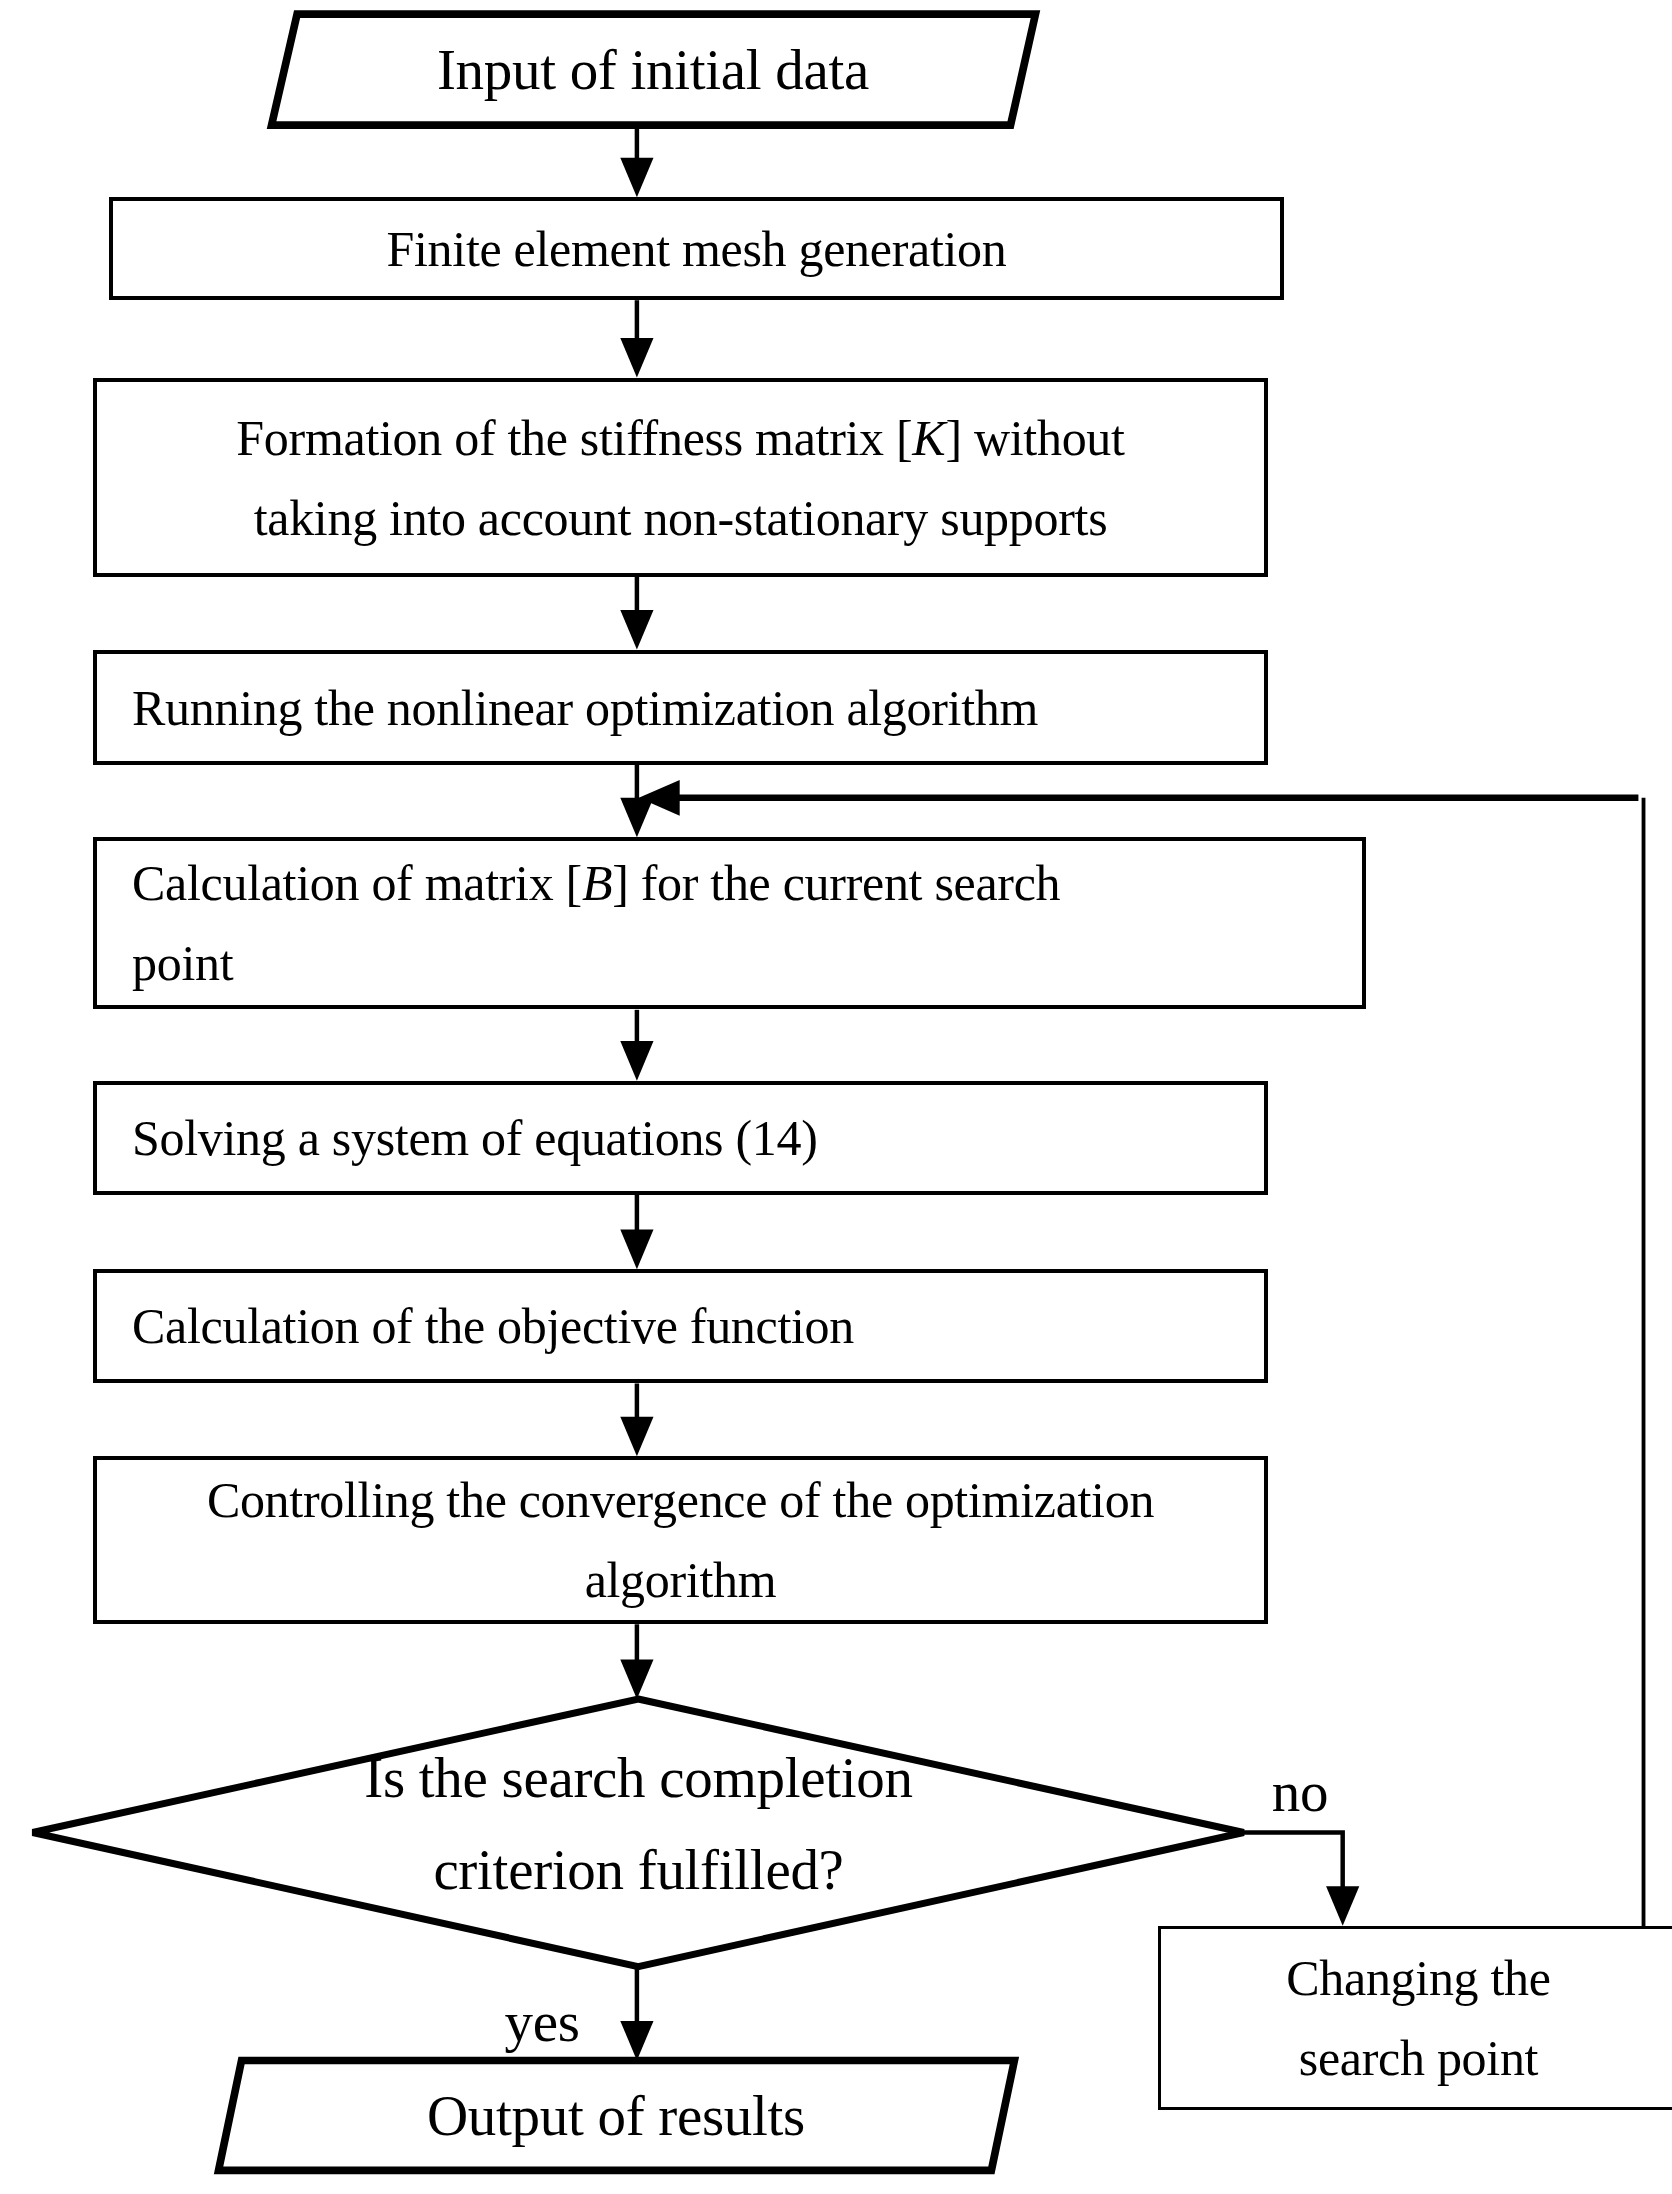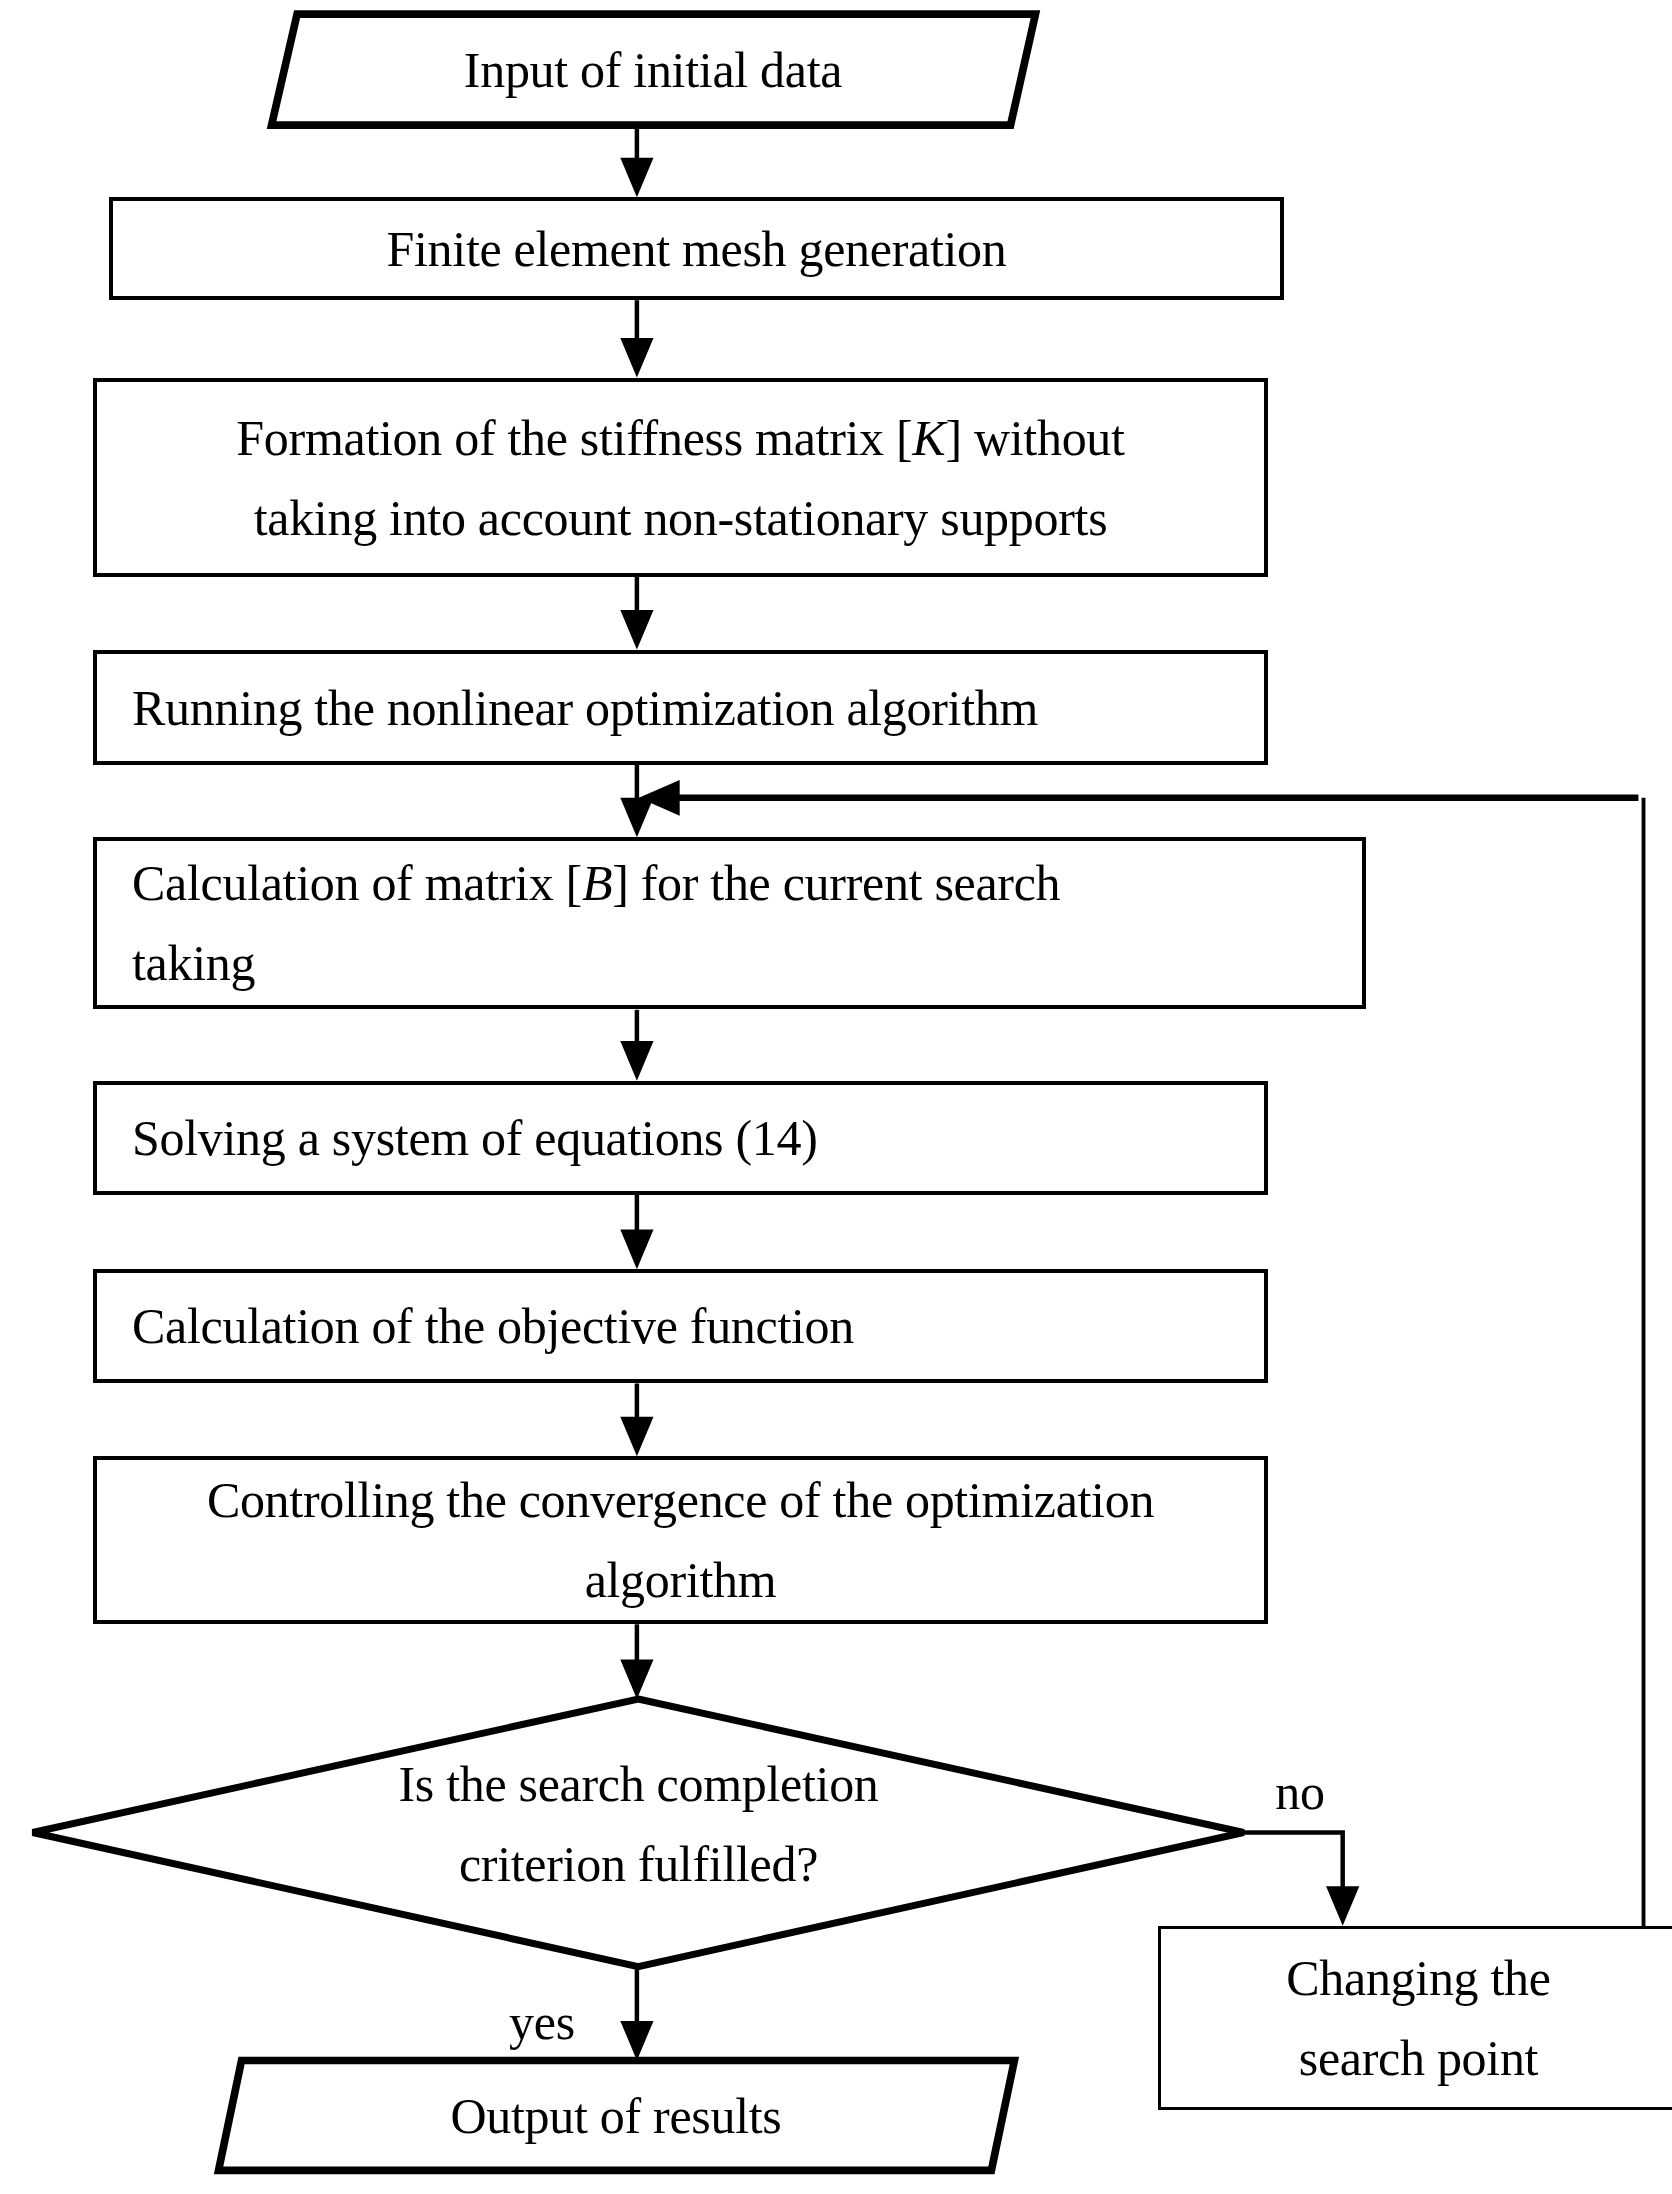--- a/index.html
+++ b/index.html
@@ -26,21 +26,21 @@
   }
   .box.center{align-items:center;text-align:center;}
   .box.left{align-items:flex-start;text-align:left;padding-left:35px;}
   .label{
     position:absolute;
     display:flex;
     flex-direction:column;
     justify-content:center;
     align-items:center;
     text-align:center;
-    font-size:50px;
+    font-size:57px;
     letter-spacing:-0.3px;
     line-height:1.6;
     white-space:nowrap;
     background:transparent;
   }
   .var{font-style:italic;}
   .line{display:block;}
 </style>
 </head>
 <body>
@@ -117,21 +117,21 @@
     <span class="line"><span>Formation of the stiffness matrix [</span><span class="var">K</span><span>] without</span></span>
     <span class="line">taking into account non-stationary supports</span>
   </div>
 
   <div class="box left" style="left:93px;top:650px;width:1175px;height:115px;">
     <span class="line">Running the nonlinear optimization algorithm</span>
   </div>
 
   <div class="box left" style="left:93px;top:837px;width:1273px;height:172px;">
     <span class="line"><span>Calculation of matrix [</span><span class="var">B</span><span>] for the current search</span></span>
-    <span class="line">taking</span>
+    <span class="line">point</span>
   </div>
 
   <div class="box left" style="left:93px;top:1081px;width:1175px;height:114px;">
     <span class="line">Solving a system of equations (14)</span>
   </div>
 
   <div class="box left" style="left:93px;top:1269px;width:1175px;height:114px;">
     <span class="line">Calculation of the objective function</span>
   </div>
 

